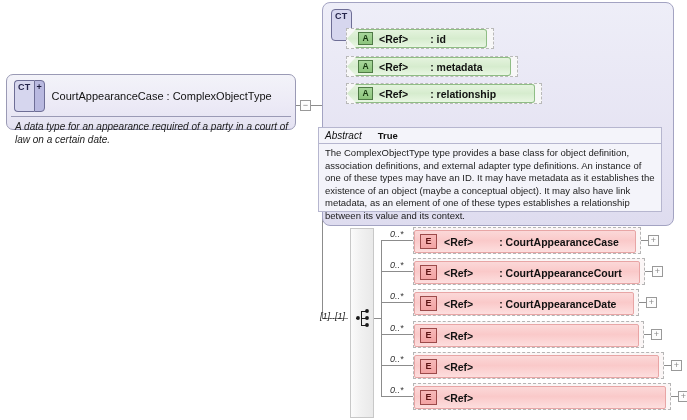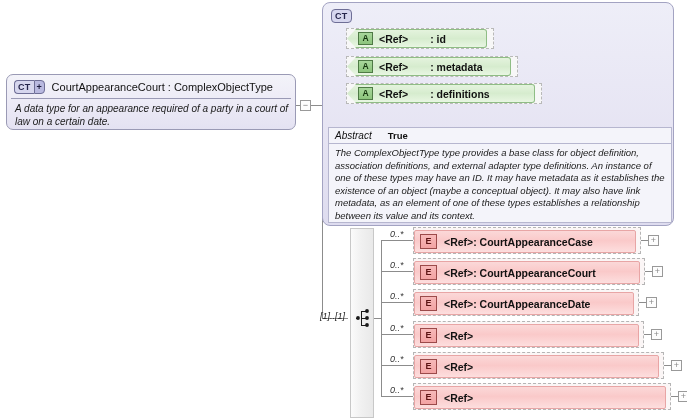--- a/index.html
+++ b/index.html
@@ -60,21 +60,21 @@
     font-size: 10px;
     font-style: italic;
     color: #1a1a1a;
     line-height: 1.28;
   }
 
   
   .badge-ct {
     display: inline-flex;
     align-items: stretch;
-    height: 14px;
+    height: 32px;
     flex: 0 0 auto;
   }
   .badge-ct .ct-main {
     box-sizing: border-box;
     border: 1px solid #6e6e96;
     border-radius: 4px;
     background: #d6d6ee;
     color: #24244a;
     font-size: 9px;
     font-weight: bold;
@@ -183,21 +183,20 @@
     gap: 16px;
     padding: 2px 6px 2px 6px;
     border-bottom: 1px solid #b6b6cf;
     font-size: 10px;
   }
   .anno-head .k { font-style: italic; color: #111; }
   .anno-head .v { font-weight: bold; color: #111; font-size: 9.5px; }
   .anno-body {
     padding: 3px 6px 4px 6px;
     font-size: 9.5px;
-    font-style: italic;
     color: #1b1b1b;
     line-height: 1.32;
   }
 
   
   .seq-band {
     position: absolute;
     box-sizing: border-box;
     border: 1px solid #c8c8c8;
     background: linear-gradient(to right, #fbfbfb 0%, #f1f1f1 45%, #e9e9e9 100%);
@@ -243,20 +242,21 @@
   }
   .elem-ref {
     font-size: 10.5px;
     font-weight: bold;
     color: #111;
   }
   .elem-name {
     font-size: 10.5px;
     font-weight: bold;
     color: #111;
+    margin-left: 26px;
   }
   .card {
     position: absolute;
     font-size: 9px;
     font-style: italic;
     color: #333;
     white-space: nowrap;
   }
 
   
@@ -324,21 +324,21 @@
       <path d="M671 396 L678 396"></path>
     </g>
   </svg>
 
   <div class="typebox" style="left:6px; top:74px; width:290px; height:56px;">
     <div class="typebox-title">
       <span class="badge-ct has-plus">
         <span class="ct-main">CT</span>
         <span class="ct-plus">+</span>
       </span>
-      <span>CourtAppearanceCourt : ComplexObjectType</span>
+      <span>CourtAppearanceCase : ComplexObjectType</span>
     </div>
     <div class="typebox-sep"></div>
     <div class="typebox-doc">A data type for an appearance required of a party in a court of law on a certain date.</div>
   </div>
 
   <div class="toggle minus" style="left:300px; top:100px;">−</div>
 
   <div class="container-box" style="left:322px; top:2px; width:352px; height:224px;">
     <div class="container-title">
       <span class="badge-ct">
@@ -360,25 +360,25 @@
       <span class="attr-icon">A</span>
       <span class="attr-ref">&lt;Ref&gt;</span>
       <span class="attr-name">: metadata</span>
     </div>
   </div>
 
   <div class="attr-row" style="left:346px; top:83px; width:196px;">
     <div class="attr-pill" style="width:188px;">
       <span class="attr-icon">A</span>
       <span class="attr-ref">&lt;Ref&gt;</span>
-      <span class="attr-name">: definitions</span>
-    </div>
-  </div>
-
-  <div class="anno" style="left:328px; top:127px; width:344px; height:96px;">
+      <span class="attr-name">: relationship</span>
+    </div>
+  </div>
+
+  <div class="anno" style="left:318px; top:127px; width:344px; height:85px;">
     <div class="anno-head">
       <span class="k">Abstract</span>
       <span class="v">True</span>
     </div>
     <div class="anno-body">The ComplexObjectType type provides a base class for object definition, association definitions, and external adapter type definitions. An instance of one of these types may have an ID. It may have metadata as it establishes the existence of an object (maybe a conceptual object). It may also have link metadata, as an element of one of these types establishes a relationship between its value and its context.</div>
   </div>
 
   <div class="seq-band" style="left:350px; top:228px; width:24px; height:190px;"></div>
 
   <svg class="seq-icon" style="left:354px; top:308px;" width="18" height="20" viewBox="0 0 18 20">

